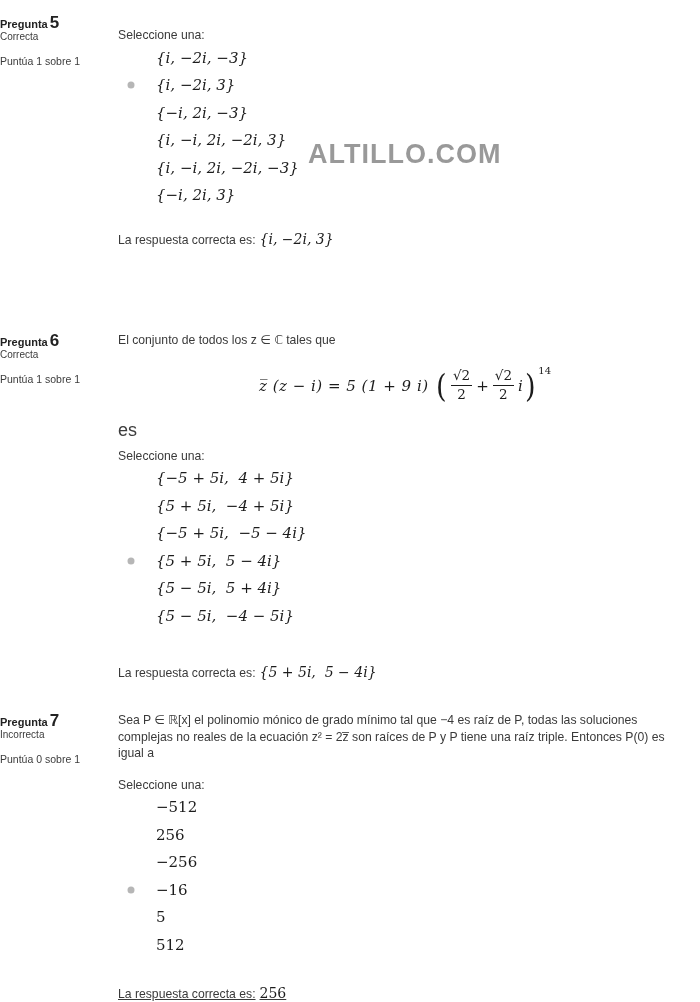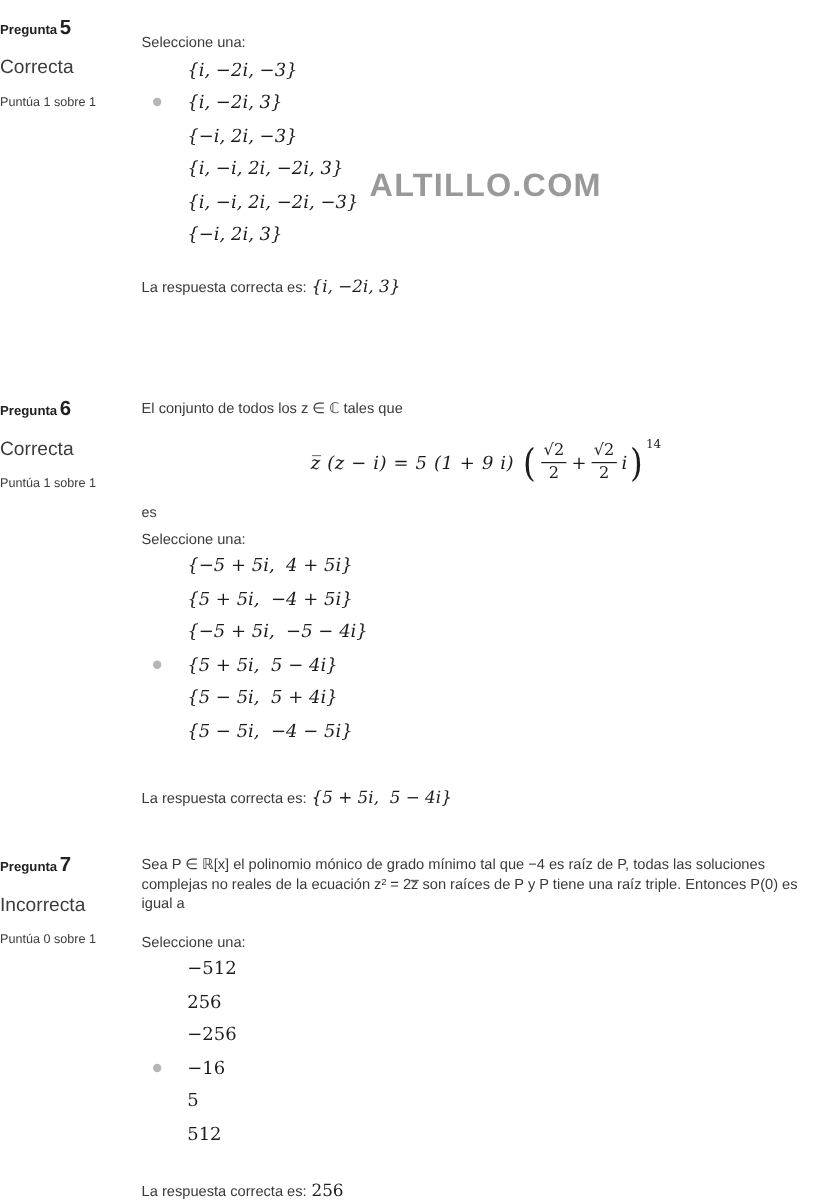--- a/index.html
+++ b/index.html
@@ -8,21 +8,21 @@
     background:#ffffff; color:#3c3c3c;
     font-family:"Liberation Sans","DejaVu Sans",sans-serif;
   }
   .qblock { position:absolute; left:0; width:700px; }
   .q5 { top:14px; } .q6 { top:332px; } .q7 { top:712px; }
 
   .qinfo { position:absolute; left:0; top:0; width:102px; }
   .qtitle { color:#222; line-height:1; white-space:nowrap; }
   .qlabel { font-size:11px; font-weight:bold; }
   .qnum   { font-size:17px; font-weight:bold; margin-left:2px; }
-  .qstatus { margin-top:16px; font-size:16px; color:#3c3c3c; }
+  .qstatus { margin-top:0; font-size:10px; color:#3c3c3c; }
   .qgrade  { margin-top:13px; font-size:10.5px; color:#3c3c3c; }
 
   .qcontent { position:absolute; left:118px; top:0; width:574px; }
   .prompt { font-size:12.2px; line-height:16.5px; color:#3a3a3a; }
   .select-label { font-size:12.2px; color:#3a3a3a; }
   .q5 .select-label { margin-top:14px; }
   .q6 .select-label { margin-top:8px; }
   .q7 .select-label { margin-top:16px; }
 
   .options { margin-top:2px;text-align:right; }
@@ -32,41 +32,41 @@
                width:7px; height:7px; border-radius:50%;
                background:#b6b6b6; transform:translate(-50%,-50%); opacity:0; }
   .opt-row.selected .opt-radio { opacity:1; }
   .opt-label { font-family:"DejaVu Serif","Liberation Serif",serif;
                font-style:italic; font-size:15px; color:#1c1c1c; white-space:pre; }
   .q7 .opt-label { font-style:normal; }
 
   .answer { font-size:12.2px; color:#3a3a3a; }
   .q5 .answer { margin-top:22px; }
   .q6 .answer { margin-top:34px; }
-  .q7 .answer { margin-top:26px; }
+  .q7 .answer { margin-top:26px;text-decoration:underline; }
   .answer-prefix { margin-right:4px; }
   .answer-value { font-family:"DejaVu Serif","Liberation Serif",serif;
                   font-style:italic; font-size:14px; color:#1c1c1c; white-space:pre; }
   .q7 .answer-value { font-style:normal; }
 
   .equation { margin-top:12px; height:50px;
               display:flex; align-items:center; justify-content:center;
               font-family:"DejaVu Serif","Liberation Serif",serif;
               font-size:15px; color:#1c1c1c; }
   .eq-lhs { font-style:italic; margin-right:5px; letter-spacing:0.5px; }
   .eq-paren { font-size:32px; font-weight:400; line-height:1;
               transform:scaleX(0.85); margin:0 1px; }
   .frac { display:inline-flex; flex-direction:column; align-items:center;
           font-size:13.5px; line-height:1.15; margin:0 3px; font-style:normal; }
   .frac .num { border-bottom:1px solid #1c1c1c; padding:0 2px 1px; }
   .frac .den { padding-top:1px; }
   .eq-plus { margin:0 1px; }
   .eq-imag { font-style:italic; margin-left:1px; }
   .eq-exp { font-size:10px; align-self:flex-start; margin-top:4px; margin-left:1px; }
-  .eq-after { margin-top:9px; font-size:12px; }
+  .eq-after { margin-top:9px; font-size:18px; }
 
   .watermark { position:absolute; left:308px; top:139px;
                font-size:27px; font-weight:bold; letter-spacing:1px;
                color:#8b8b8b; opacity:0.88; white-space:nowrap; }
 </style>
 </head>
 <body>
 
 <div class="qblock q5">
   <div class="qinfo">

